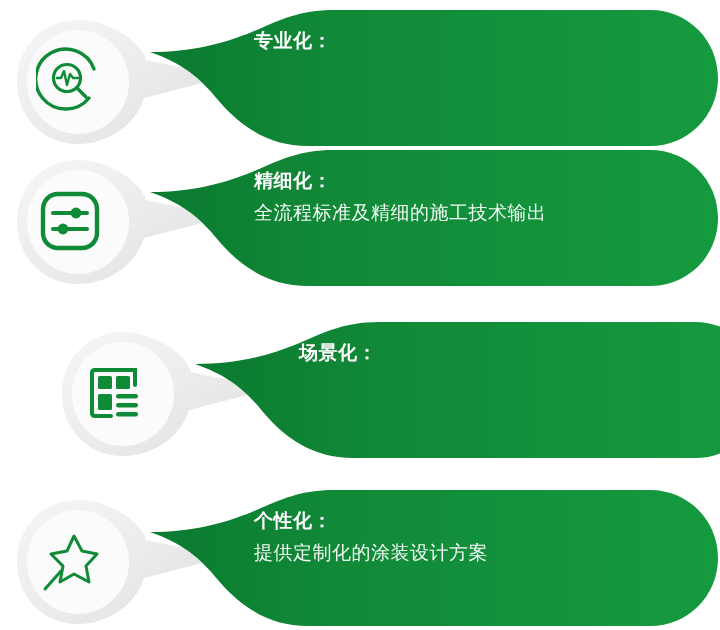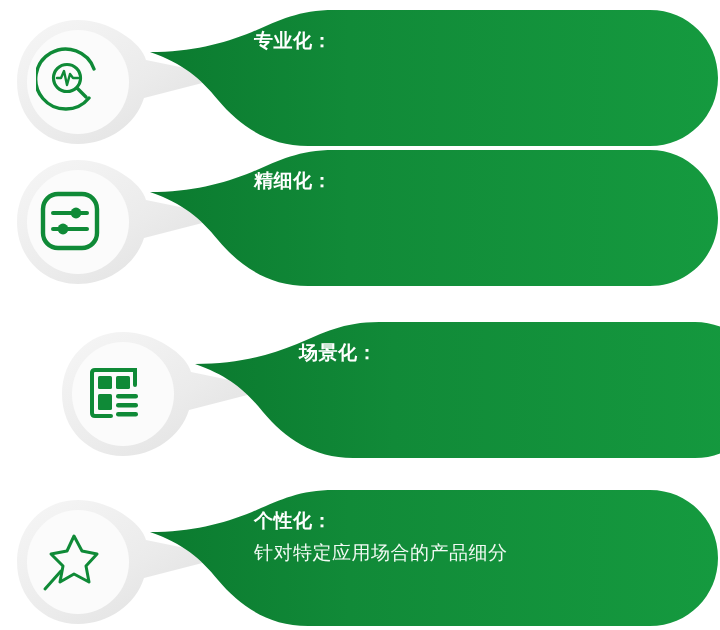--- a/index.html
+++ b/index.html
@@ -162,20 +162,21 @@
             <stop offset="35%" stop-color="#118a38"></stop>
             <stop offset="100%" stop-color="#159a3f"></stop>
           </linearGradient>
         </defs>
         <path d="M502 2 C540 2 570 32 570 70 C570 108 540 138 502 138 L160 138 C120 138 92 118 70 92 C52 70 36 56 2 44 C44 44 74 36 104 24 C130 13 150 2 186 2 Z" fill="url(#bg1)"></path>
       </svg>
     </div>
 
     <div class="bubble-text">
       <div class="b-title">精细化：</div>
+      <div class="b-body">全流程标准及精细的施工技术输出</div>
     </div>
   </div>
 
   <div class="row row-2">
 
     <div class="pin">
       <svg viewBox="0 0 210 140" xmlns="http://www.w3.org/2000/svg">
         <defs>
           <linearGradient id="pg2" x1="0" y1="0" x2="1" y2="1">
             <stop offset="0%" stop-color="#f6f6f6"></stop>
@@ -250,17 +251,17 @@
             <stop offset="35%" stop-color="#118a38"></stop>
             <stop offset="100%" stop-color="#159a3f"></stop>
           </linearGradient>
         </defs>
         <path d="M502 2 C540 2 570 32 570 70 C570 108 540 138 502 138 L160 138 C120 138 92 118 70 92 C52 70 36 56 2 44 C44 44 74 36 104 24 C130 13 150 2 186 2 Z" fill="url(#bg3)"></path>
       </svg>
     </div>
 
     <div class="bubble-text">
       <div class="b-title">个性化：</div>
-      <div class="b-body">针对特定应用场合的产品细分</div>
+      <div class="b-body">提供定制化的涂装设计方案</div>
     </div>
   </div>
 
 </div>
 
 </body></html>

